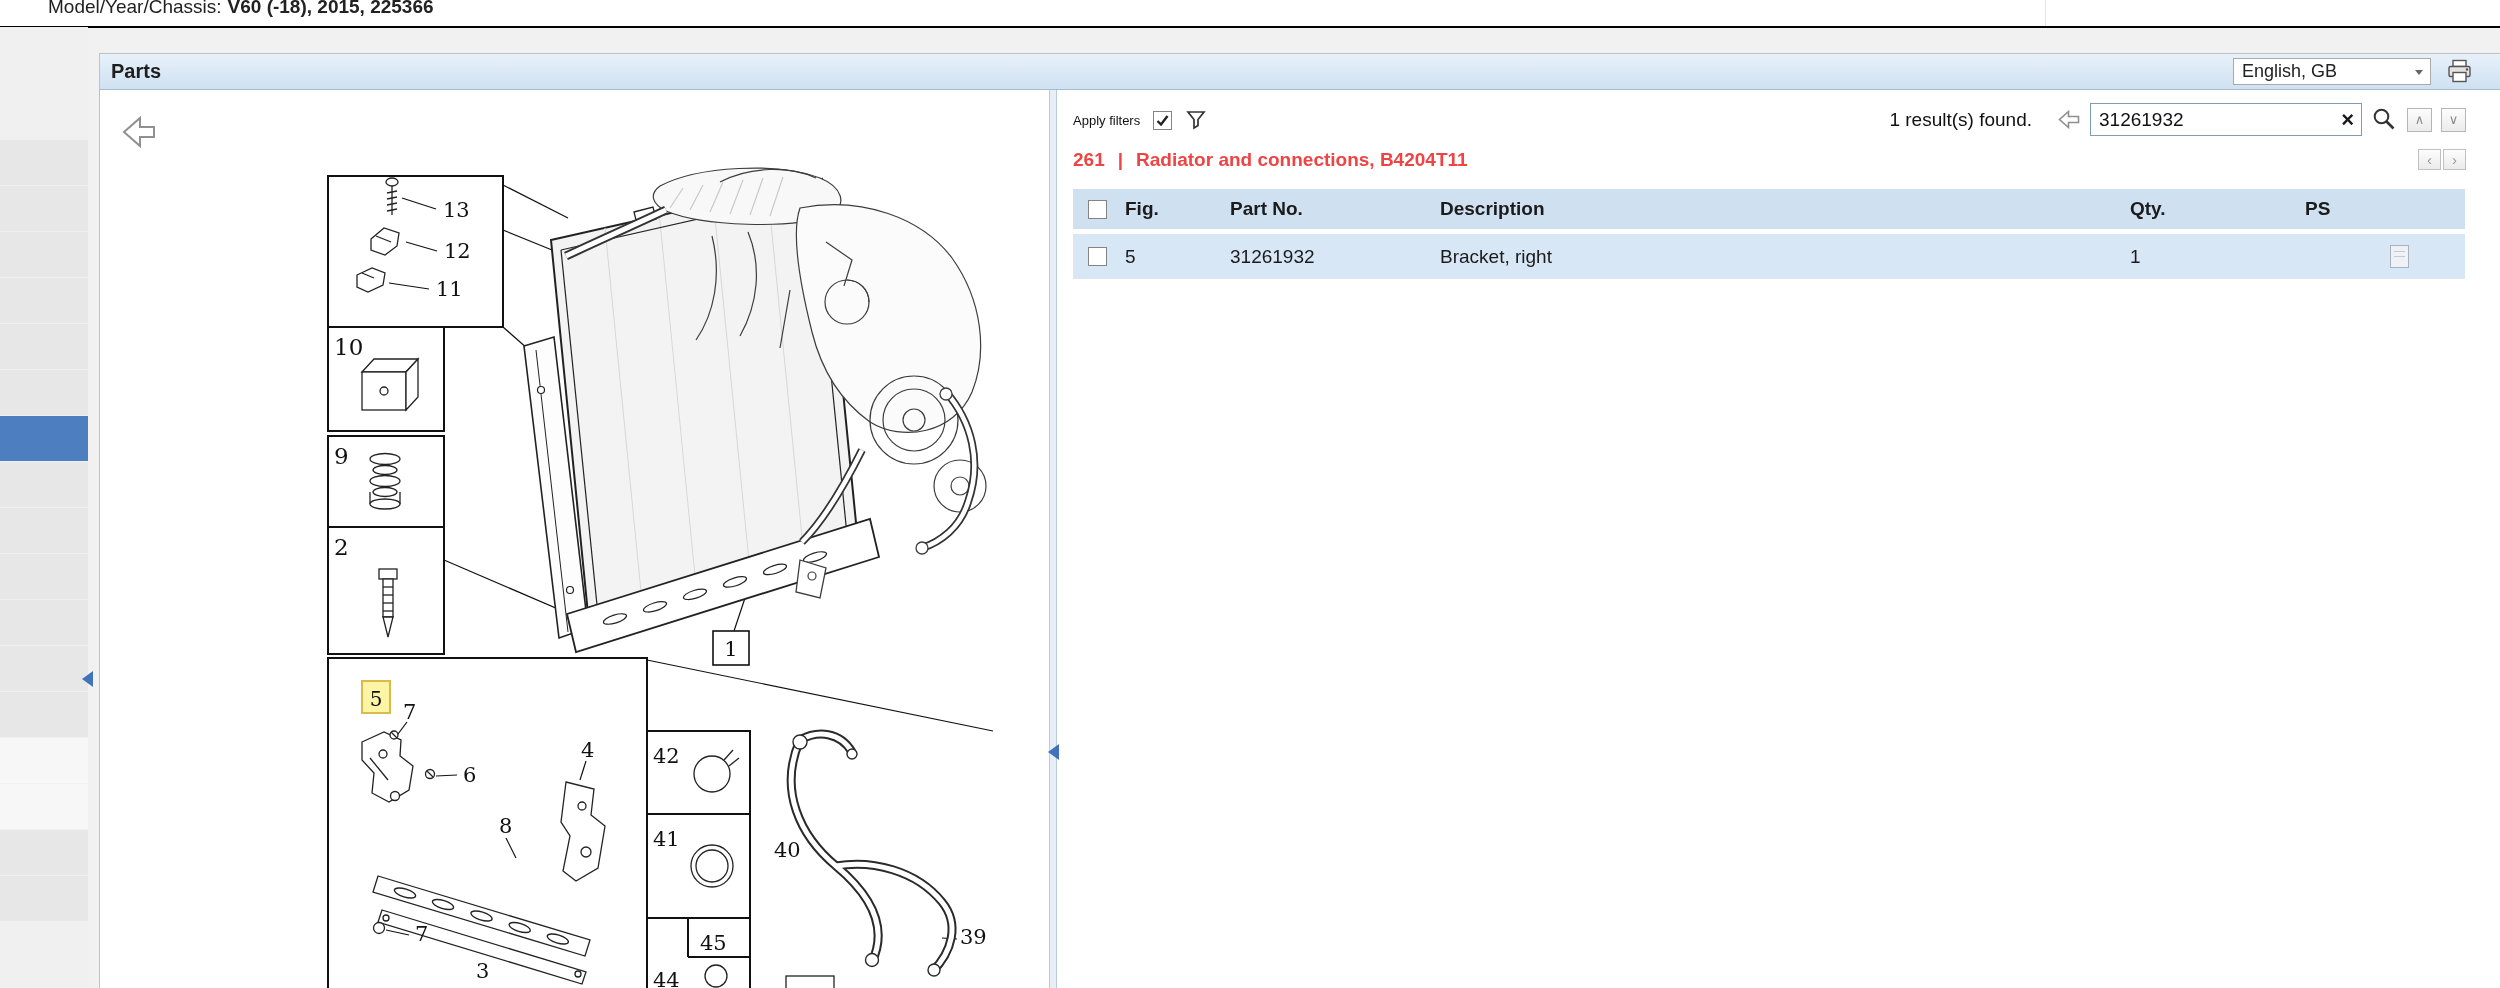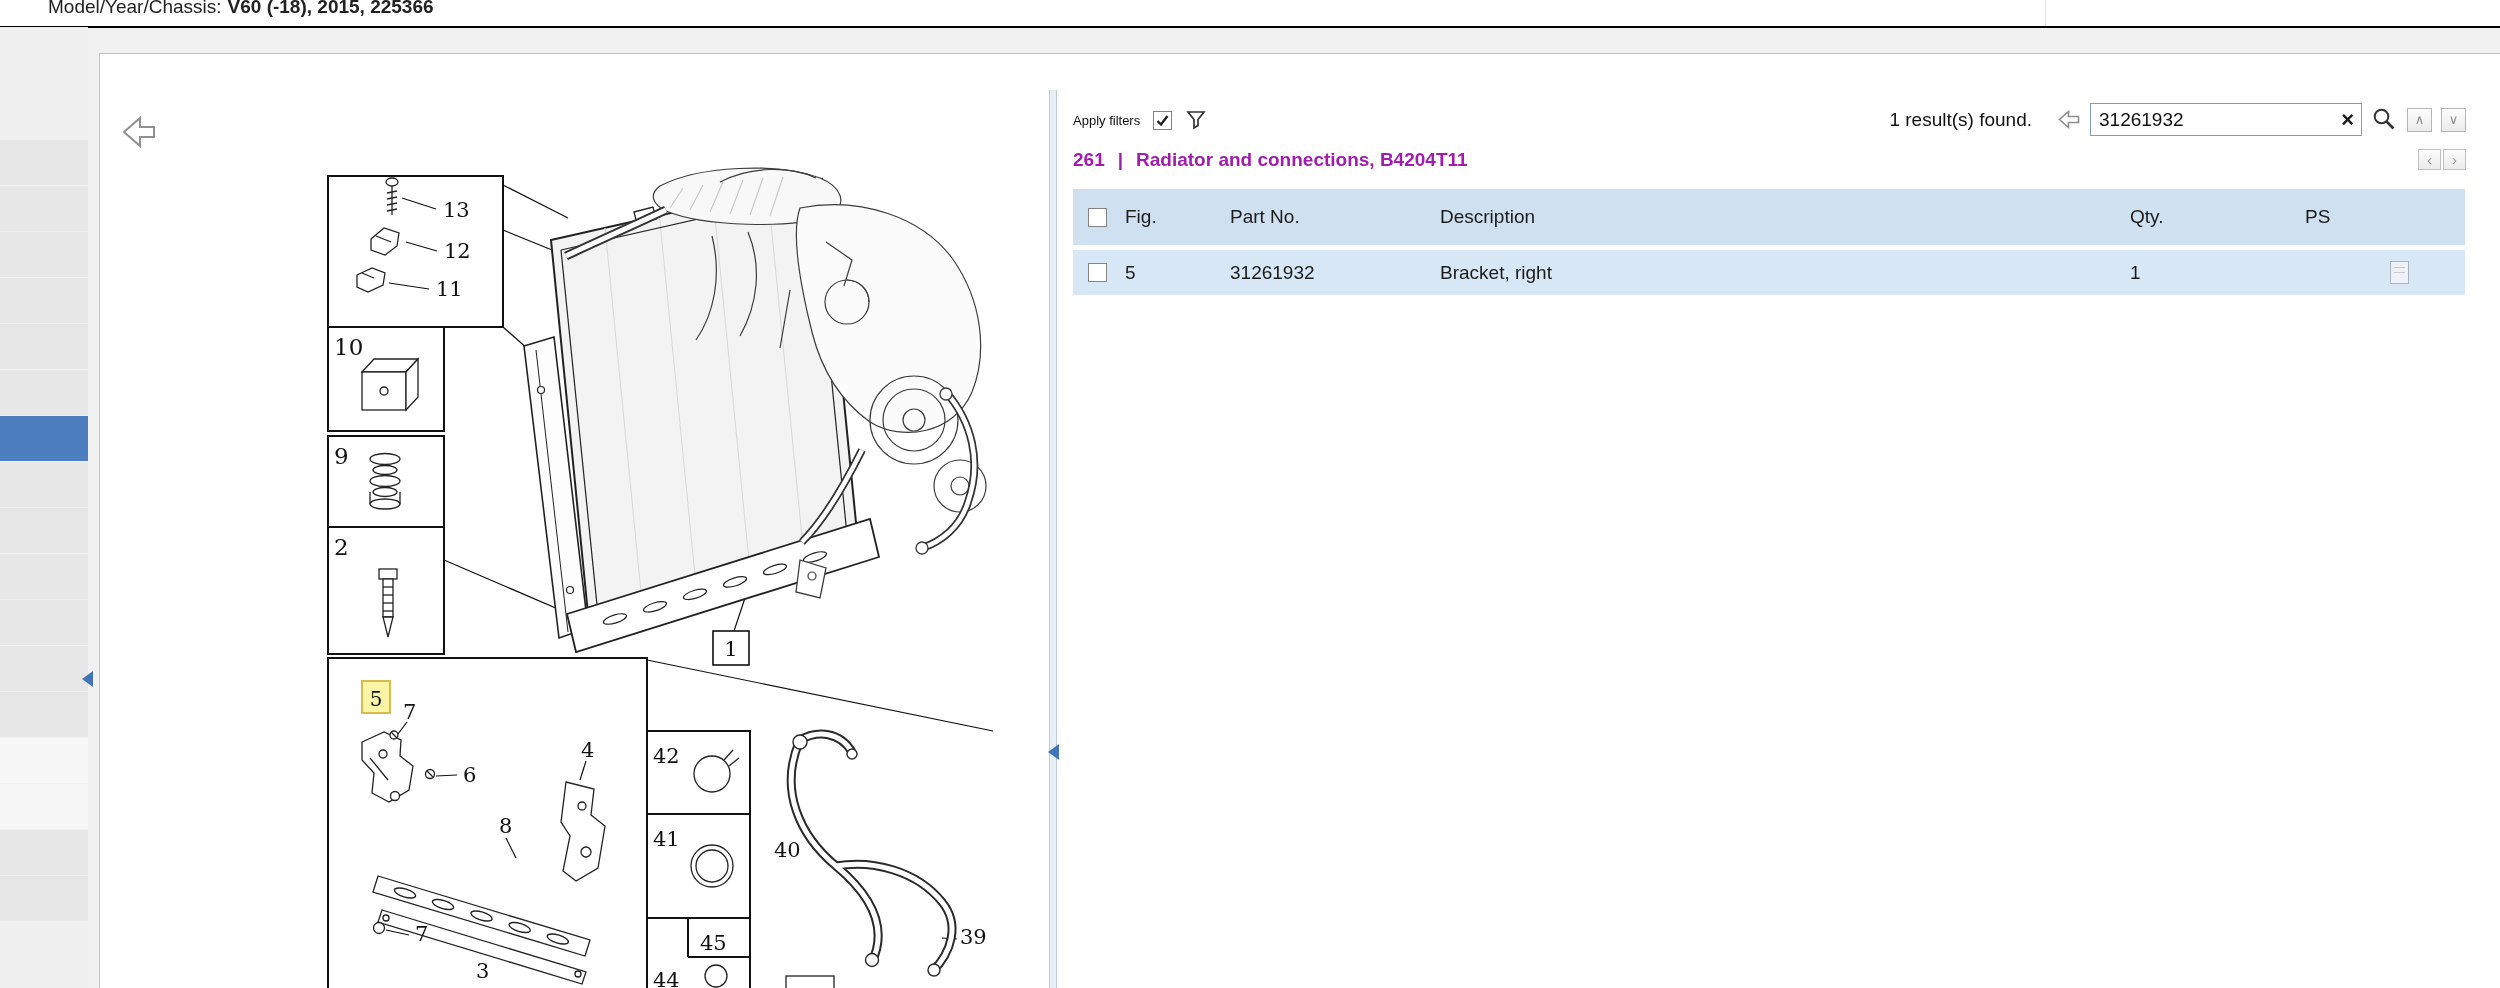--- a/index.html
+++ b/index.html
@@ -48,28 +48,28 @@
   .search-group{position:absolute;right:35px;top:13px;display:flex;align-items:center;gap:9px}
   .results-text{font-size:19px;color:#111;margin-right:16px}
   .search-wrap{position:relative;width:272px;height:33px}
   .search-input{width:100%;height:100%;box-sizing:border-box;border:1px solid #7f9db9;font-size:19px;
     padding:0 34px 0 8px;font-family:"Liberation Sans",sans-serif;color:#111;background:#fff}
   .clear-btn{position:absolute;right:8px;top:2px;font-size:22px;font-weight:bold;color:#1a1a1a;cursor:pointer;line-height:29px}
   .mag-btn{width:27px;height:27px;cursor:pointer}
   .icon-btn{width:25px;height:24px;display:flex;align-items:center;justify-content:center;
     background:linear-gradient(#fdfdfd,#ebebeb);border:1px solid #b5b5b5;font-size:13px;color:#8a8a8a;box-sizing:border-box;cursor:pointer}
   
-  .section-row{position:absolute;left:16px;top:59px;display:flex;gap:13px;font-size:19px;font-weight:bold;color:#a21caf}
+  .section-row{position:absolute;left:16px;top:59px;display:flex;gap:13px;font-size:19px;font-weight:bold;color:#ef4444}
   .page-btns{position:absolute;right:35px;top:59px;display:flex;gap:2px}
   .page-btn{width:23px;height:21px;display:flex;align-items:center;justify-content:center;
     background:linear-gradient(#fdfdfd,#ebebeb);border:1px solid #c0c0c0;font-size:15px;color:#9a9a9a;box-sizing:border-box;cursor:pointer}
   
   .table{position:absolute;left:16px;top:99px;width:1392px}
   .thead,.trow{display:grid;grid-template-columns:52px 105px 210px 690px 100px 235px;align-items:center;font-size:19px;color:#1b1b1b}
-  .thead{height:56px;background:#cfe0f1;font-weight:normal}
+  .thead{height:40px;background:#cfe0f1;font-weight:bold}
   .trow{height:45px;background:#d8e7f6;margin-top:5px}
   .cell-check{padding-left:15px}
   .col-qty{text-align:left}
   .col-ps{padding-left:75px}
   .row-ps{padding-left:160px}
   .ps-icon{width:19px;height:23px;background:#eef1f5;border:1px solid #a9b3bf;box-sizing:border-box;position:relative;cursor:pointer}
   .ps-icon:before{content:"";position:absolute;left:3px;top:5px;right:3px;border-top:1px solid #c3cad3}
   .ps-icon:after{content:"";position:absolute;left:3px;top:10px;right:3px;border-top:1px solid #c3cad3}
   
   .diagram-panel text{font-family:"DejaVu Serif",serif;fill:#111}
@@ -101,20 +101,35 @@
   <div class="side-row"></div>
   <div class="side-row light"></div>
   <div class="side-row light"></div>
   <div class="side-row"></div>
   <div class="side-row"></div>
 </div>
 <div class="collapse-left"></div>
 
 <div class="main">
 
+  <div class="parts-header">
+    <div class="parts-title">Parts</div>
+    <div class="lang-select">
+      <span>English, GB</span>
+      <span class="lang-caret"></span>
+    </div>
+    <div class="print-btn">
+      <svg width="27" height="25" viewBox="0 0 27 25">
+        <rect x="7" y="1.5" width="13" height="6" fill="#fff" stroke="#555" stroke-width="1.4"></rect>
+        <rect x="3" y="7.5" width="21" height="10" rx="1.5" fill="#e3e3e3" stroke="#555" stroke-width="1.4"></rect>
+        <rect x="7" y="13.5" width="13" height="9" fill="#fff" stroke="#555" stroke-width="1.4"></rect>
+        <circle cx="21" cy="10.5" r="1.2" fill="#555"></circle>
+      </svg>
+    </div>
+  </div>
 
   <div class="diagram-panel">
     <svg width="949" height="899" viewBox="0 0 949 899">
 
       <g>
         <path d="M54 37 H40 V28 L24 42 L40 56 V47 H54 Z" fill="#fff" stroke="#909090" stroke-width="2"></path>
       </g>
 
       <g fill="none" stroke="#111" stroke-width="2">
         <rect x="228" y="86" width="175" height="151"></rect>

